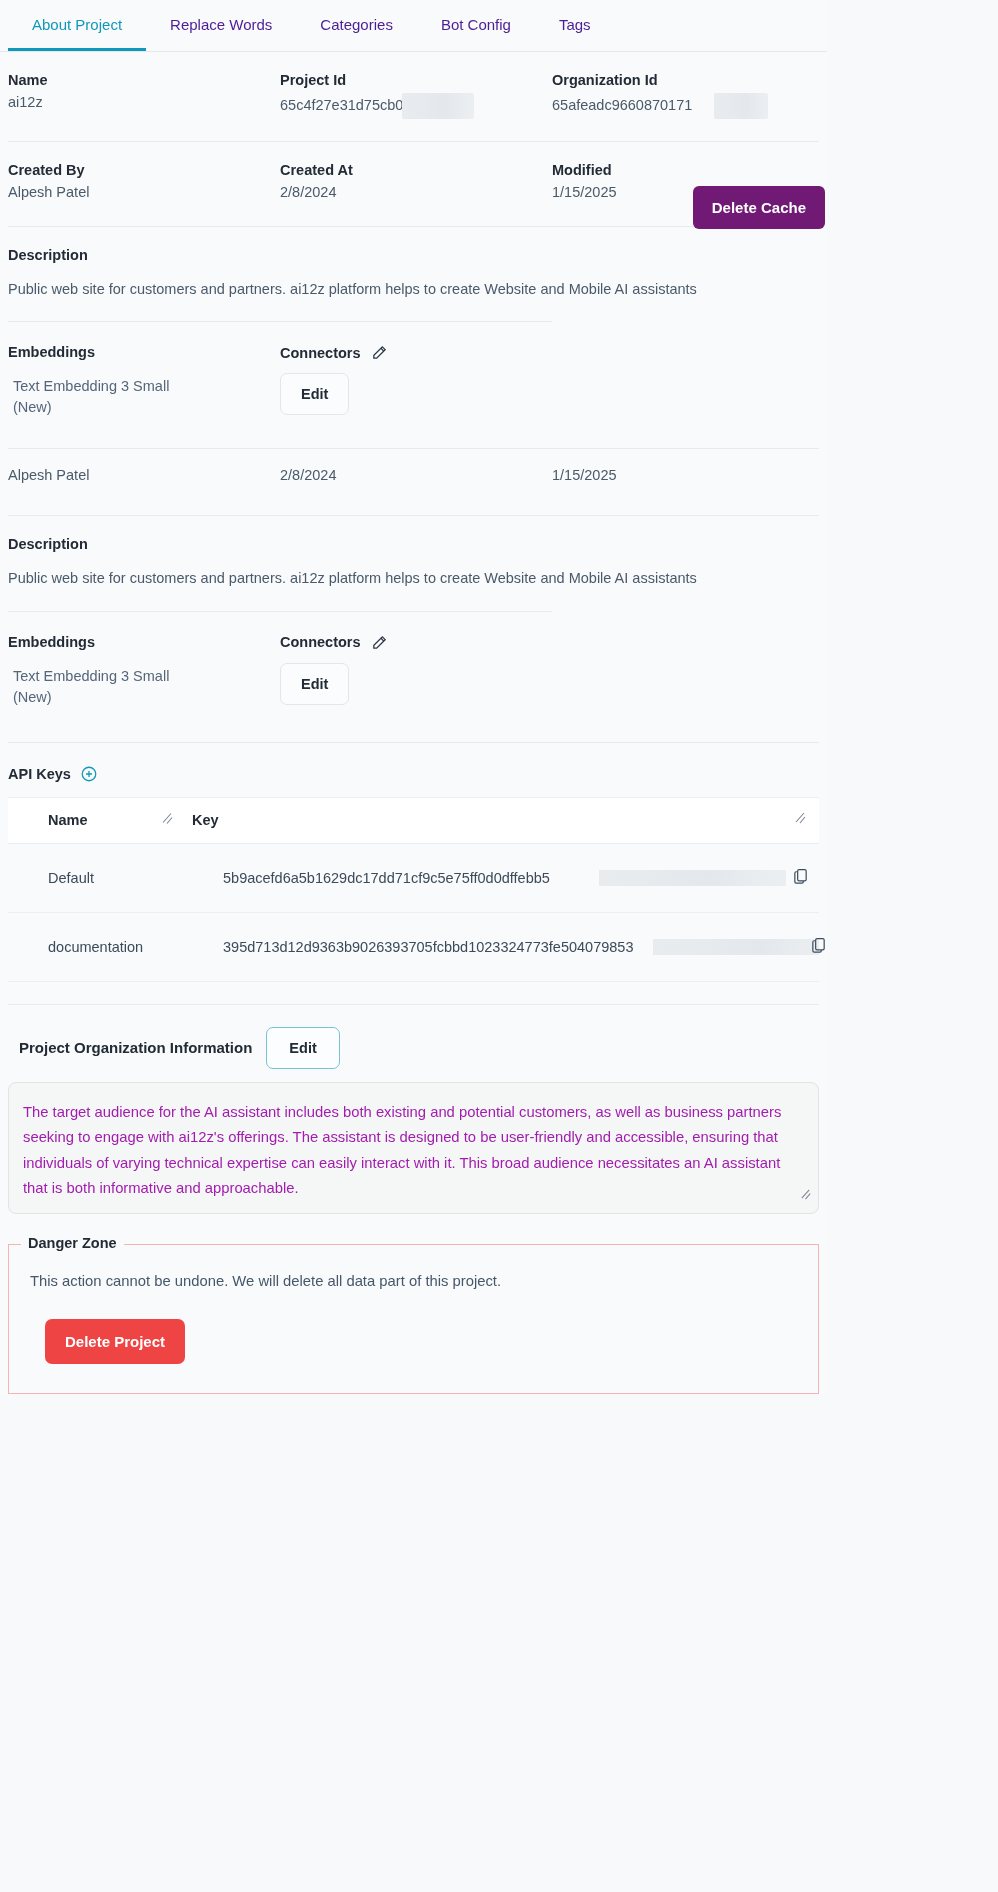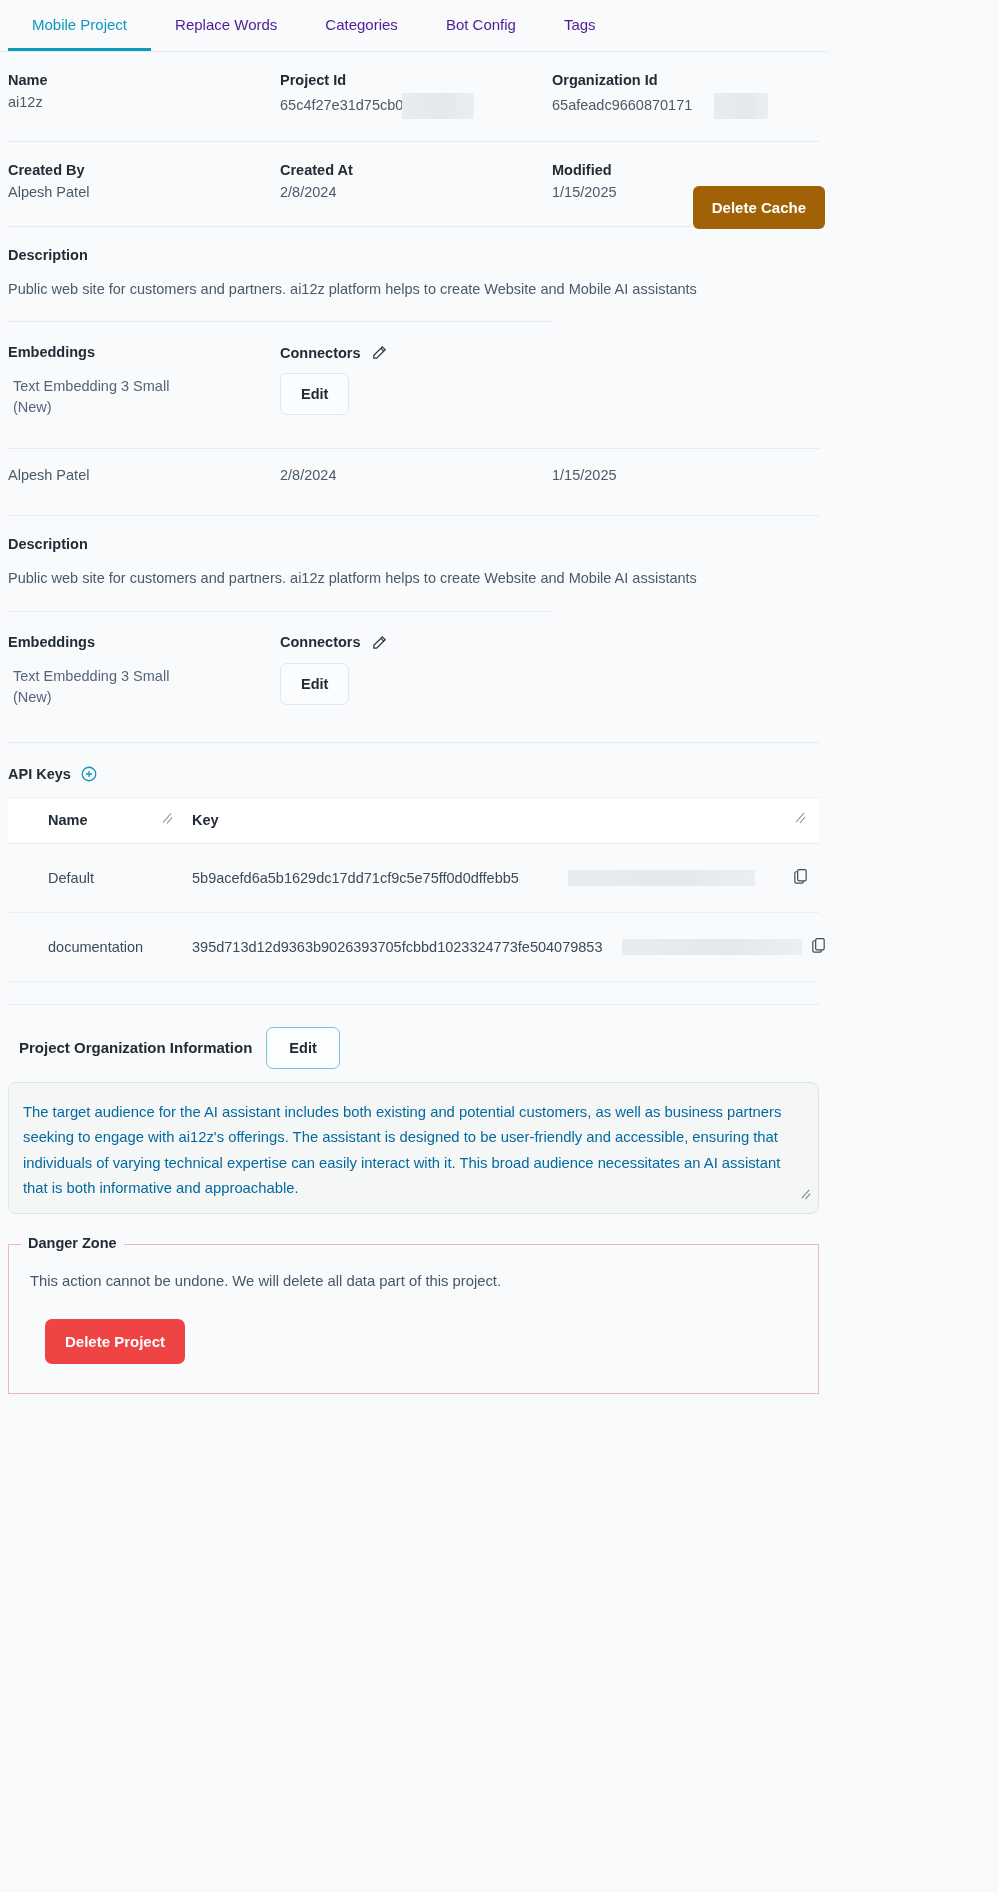--- a/index.html
+++ b/index.html
@@ -96,21 +96,21 @@
     background: #e7ebf0;
     margin: 22px 8px 0 8px;
   }
   .sep.short { margin-right: 275px; }
 
   
   .deletecache {
     position: absolute;
     right: 2px;
     top: 186px;
-    background: #a16207;
+    background: #701a75;
     color: #ffffff;
     font-size: 15px;
     font-weight: bold;
     border: none;
     border-radius: 6px;
     padding: 13px 19px;
     cursor: pointer;
     white-space: nowrap;
   }
 
@@ -207,20 +207,21 @@
     cursor: col-resize;
   }
   .resizer.end { right: 12px; }
   .trow {
     display: flex;
     align-items: center;
     background: #f8fafb;
     height: 69px;
     border-bottom: 1px solid #eceff2;
     position: relative;
+    gap: 31px;
   }
   .td-name {
     width: 180px;
     padding-left: 40px;
     font-size: 14.5px;
     color: #3c4a5a;
   }
   .td-key {
     flex: 1 1 auto;
     font-size: 14.5px;
@@ -261,21 +262,21 @@
     cursor: pointer;
   }
   .poi-box {
     margin: 13px 8px 0 8px;
     background: #f5f7f6;
     border: 1px solid #e0e5e3;
     border-radius: 8px;
     padding: 17px 16px 12px 14px;
     font-size: 14.8px;
     line-height: 1.72;
-    color: #0369a1;
+    color: #a21caf;
     position: relative;
     min-height: 122px;
   }
   .poi-resizer {
     position: absolute;
     right: 6px;
     bottom: 4px;
     color: #7b8794;
     cursor: nwse-resize;
   }
@@ -317,21 +318,21 @@
   }
 </style>
 </head>
 <body>
 
 <div class="page">
  <div class="canvas">
 
   <div class="tabbar">
     <div class="tab active">
-          <span>Mobile Project</span>
+          <span>About Project</span>
         </div>
     <div class="tab">
           <span>Replace Words</span>
         </div>
     <div class="tab">
           <span>Categories</span>
         </div>
     <div class="tab">
           <span>Bot Config</span>
         </div>

